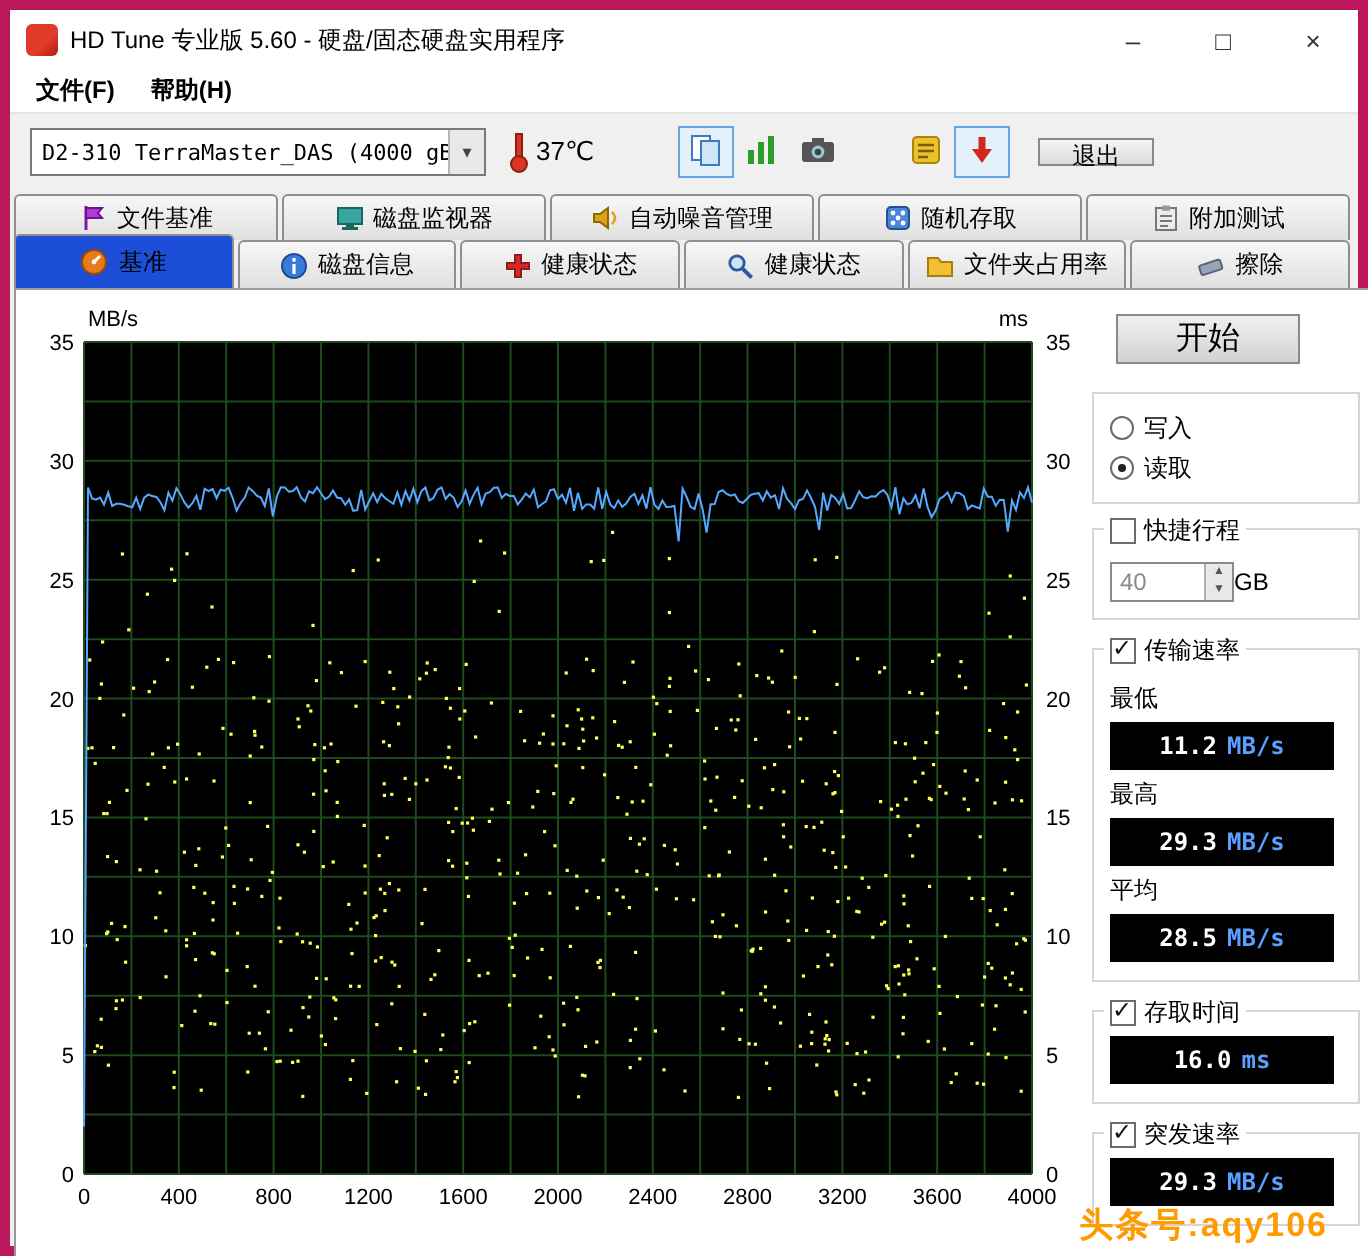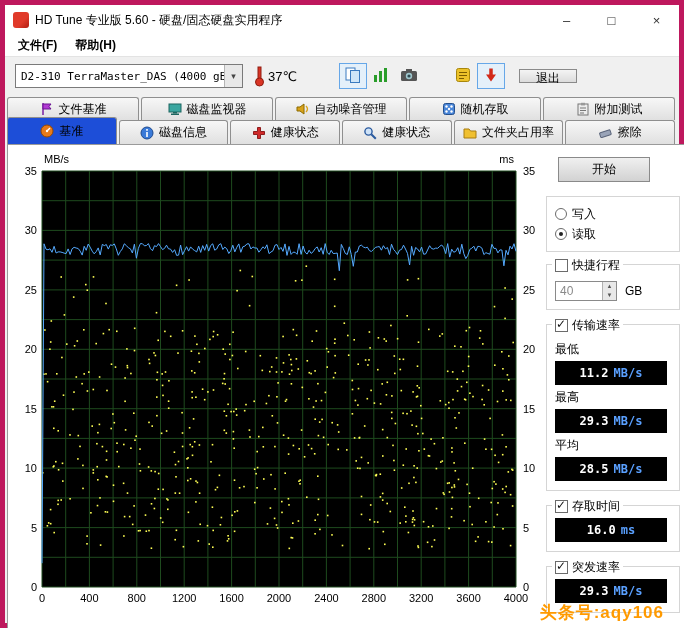--- a/index.html
+++ b/index.html
@@ -31,30 +31,30 @@
   .tab{flex:1;height:23px;display:flex;align-items:center;justify-content:center;gap:5px;border:1px solid #8f8f8f;border-bottom:none;border-radius:3px 3px 0 0;background:linear-gradient(#f7f7f7,#e0e0e0);margin-right:2px;font-size:12px;cursor:default;white-space:nowrap;}
   .tabrow2 .tab{height:24px;}
   .tab.active{background:#1d4ed8;position:relative;z-index:4;height:27px;margin-top:-3px;justify-content:center;}
   .ticon{display:flex;align-items:center;}
   
   .pane{position:absolute;left:2px;top:139px;width:678px;height:487px;background:#fff;border:1px solid #9a9a9a;z-index:2;}
   #chart{position:absolute;left:4px;top:4px;width:532px;height:472px;}
   svg text{font-family:"Liberation Sans","DejaVu Sans",sans-serif;}
   
   .rightpanel{position:absolute;left:538px;top:10px;width:134px;}
-  .startbtn{display:block;width:92px;height:25px;margin:2px 0 14px 12px;font-family:inherit;font-size:12px;background:linear-gradient(#f0f0f0,#d2d2d2);border:1px solid #8a8a8a;cursor:default;}
+  .startbtn{display:block;width:92px;height:25px;margin:2px 0 14px 12px;font-family:inherit;font-size:16px;background:linear-gradient(#f0f0f0,#d2d2d2);border:1px solid #8a8a8a;cursor:default;}
   .groupbox{border:1px solid #d5d5d5;padding:6px 8px;margin-bottom:12px;}
   .legendbox{position:relative;padding-top:12px;margin-bottom:14px;}
   .legend{position:absolute;top:-8px;left:5px;background:#fff;padding:0 3px;display:flex;align-items:center;gap:4px;}
   .row{display:flex;align-items:center;gap:5px;height:18px;margin:2px 0;cursor:default;}
   .radio{width:12px;height:12px;border:1px solid #6b6b6b;border-radius:50%;background:#fff;position:relative;flex:0 0 auto;}
   .radio.sel::after{content:"";position:absolute;left:3px;top:3px;width:4px;height:4px;border-radius:50%;background:#222;}
   .cb{width:13px;height:13px;border:1px solid #6b6b6b;background:#fff;position:relative;flex:0 0 auto;}
   .cb.checked::after{content:"✓";position:absolute;left:0px;top:-3px;font-size:12px;font-weight:bold;color:#111;}
-  .spinrow{display:flex;align-items:center;gap:8px;margin:4px 0 2px;}
+  .spinrow{display:flex;align-items:center;margin:4px 0 2px;}
   .spinner{width:62px;height:20px;border:1px solid #8a8a8a;background:#fff;display:flex;}
   .spinval{flex:1;padding:2px 4px;color:#8a8a8a;font-size:12px;}
   .spinbtns{width:14px;display:flex;flex-direction:column;border-left:1px solid #b0b0b0;}
   .sb{flex:1;font-size:6px;line-height:9px;text-align:center;color:#555;background:#e8e8e8;}
   .statlabel{margin:4px 0 3px;}
   .lcd{width:112px;height:24px;background:#000;display:flex;align-items:center;justify-content:center;gap:5px;font-family:"DejaVu Sans Mono",monospace;font-weight:bold;font-size:12px;margin-bottom:3px;}
   .lcd-num{color:#fff;}
   .lcd-unit{color:#5aa0ff;}
   .cpu{margin-top:2px;}
   .watermark{position:absolute;right:20px;bottom:6px;font-size:17px;font-weight:bold;color:#ff9a00;z-index:10;letter-spacing:1px;}

